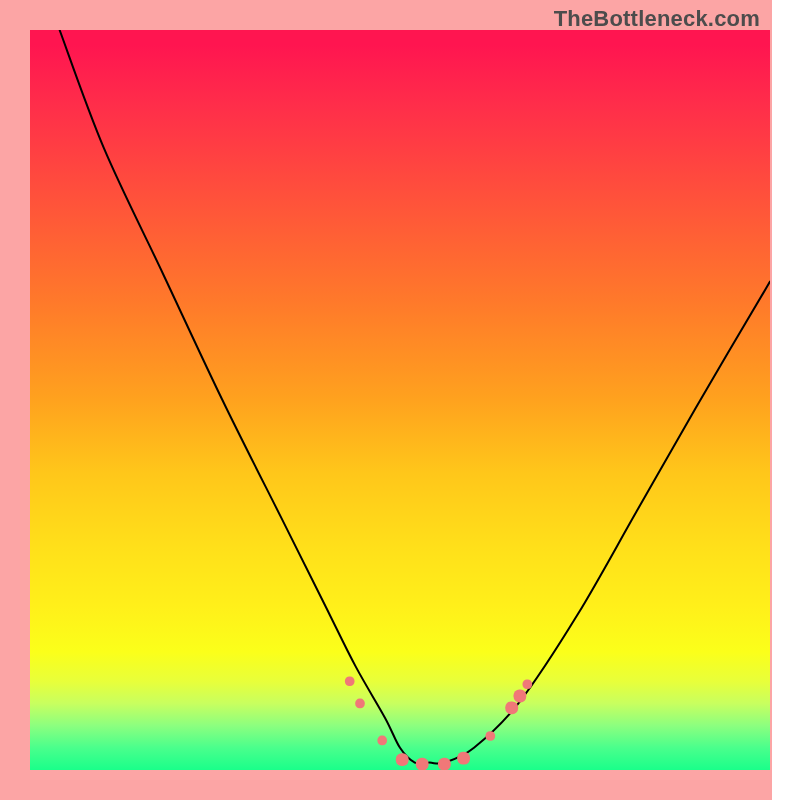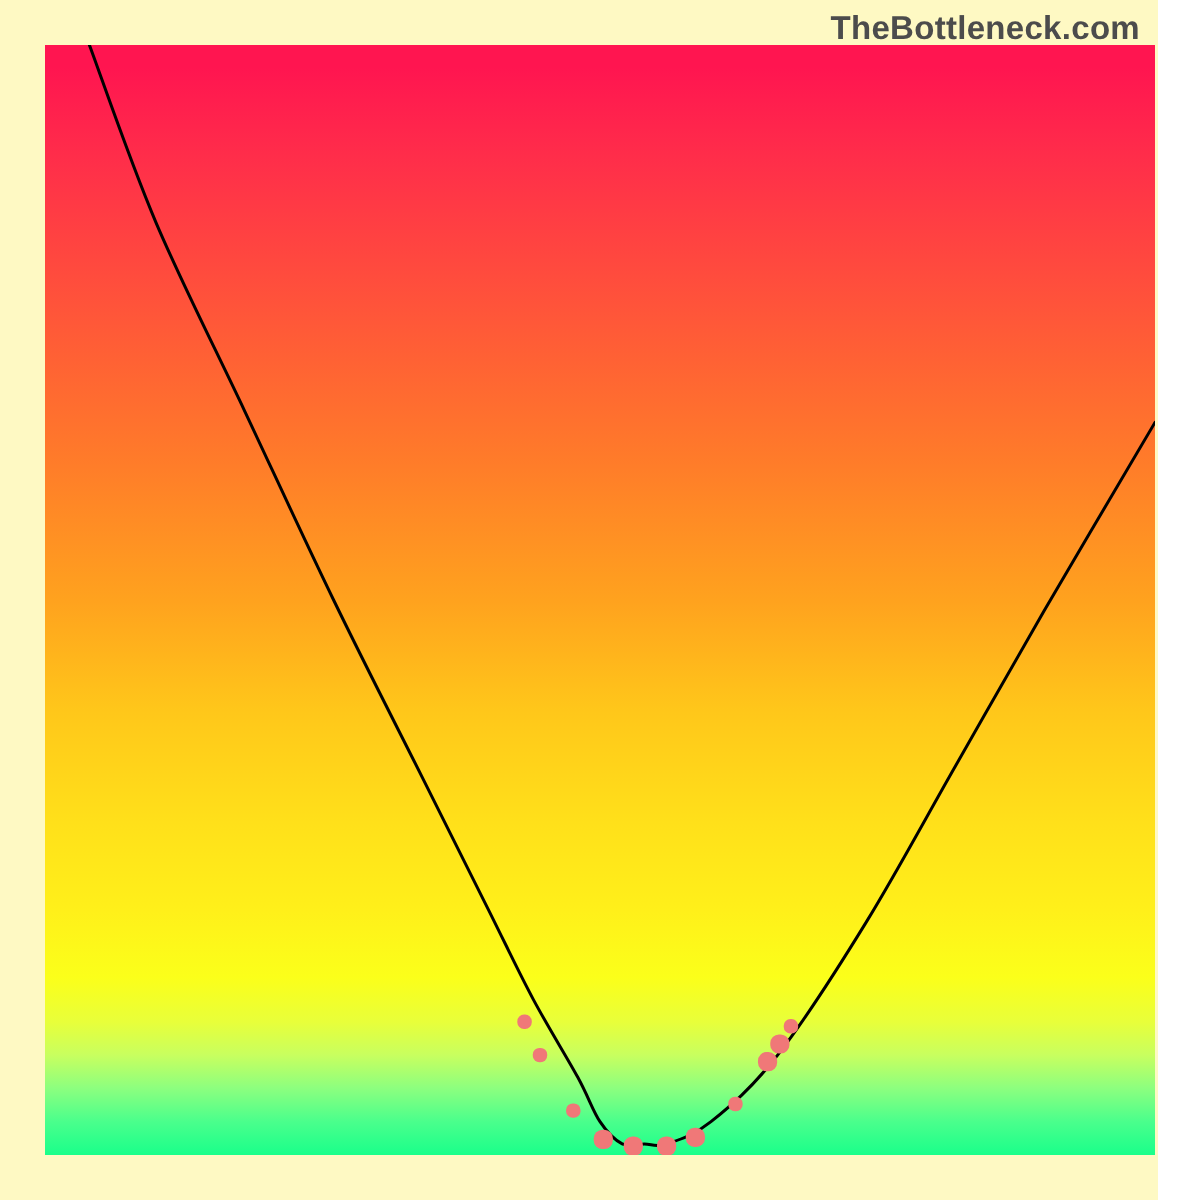--- a/index.html
+++ b/index.html
@@ -1,20 +1,20 @@
 <!DOCTYPE html>
 <html><head>
 <meta charset="utf-8">
 <style>
   * { margin: 0; padding: 0; box-sizing: border-box; }
   html, body { width: 800px; height: 800px; overflow: hidden; }
   .frame {
     width: 772px;
     height: 800px;
-    background: #fef9c3;
+    background: #fca5a5;
     position: relative;
   }
   .plot-area {
     position: absolute;
     left: 30px;
     top: 30px;
     width: 740px;
     height: 740px;
     overflow: hidden;
   }

